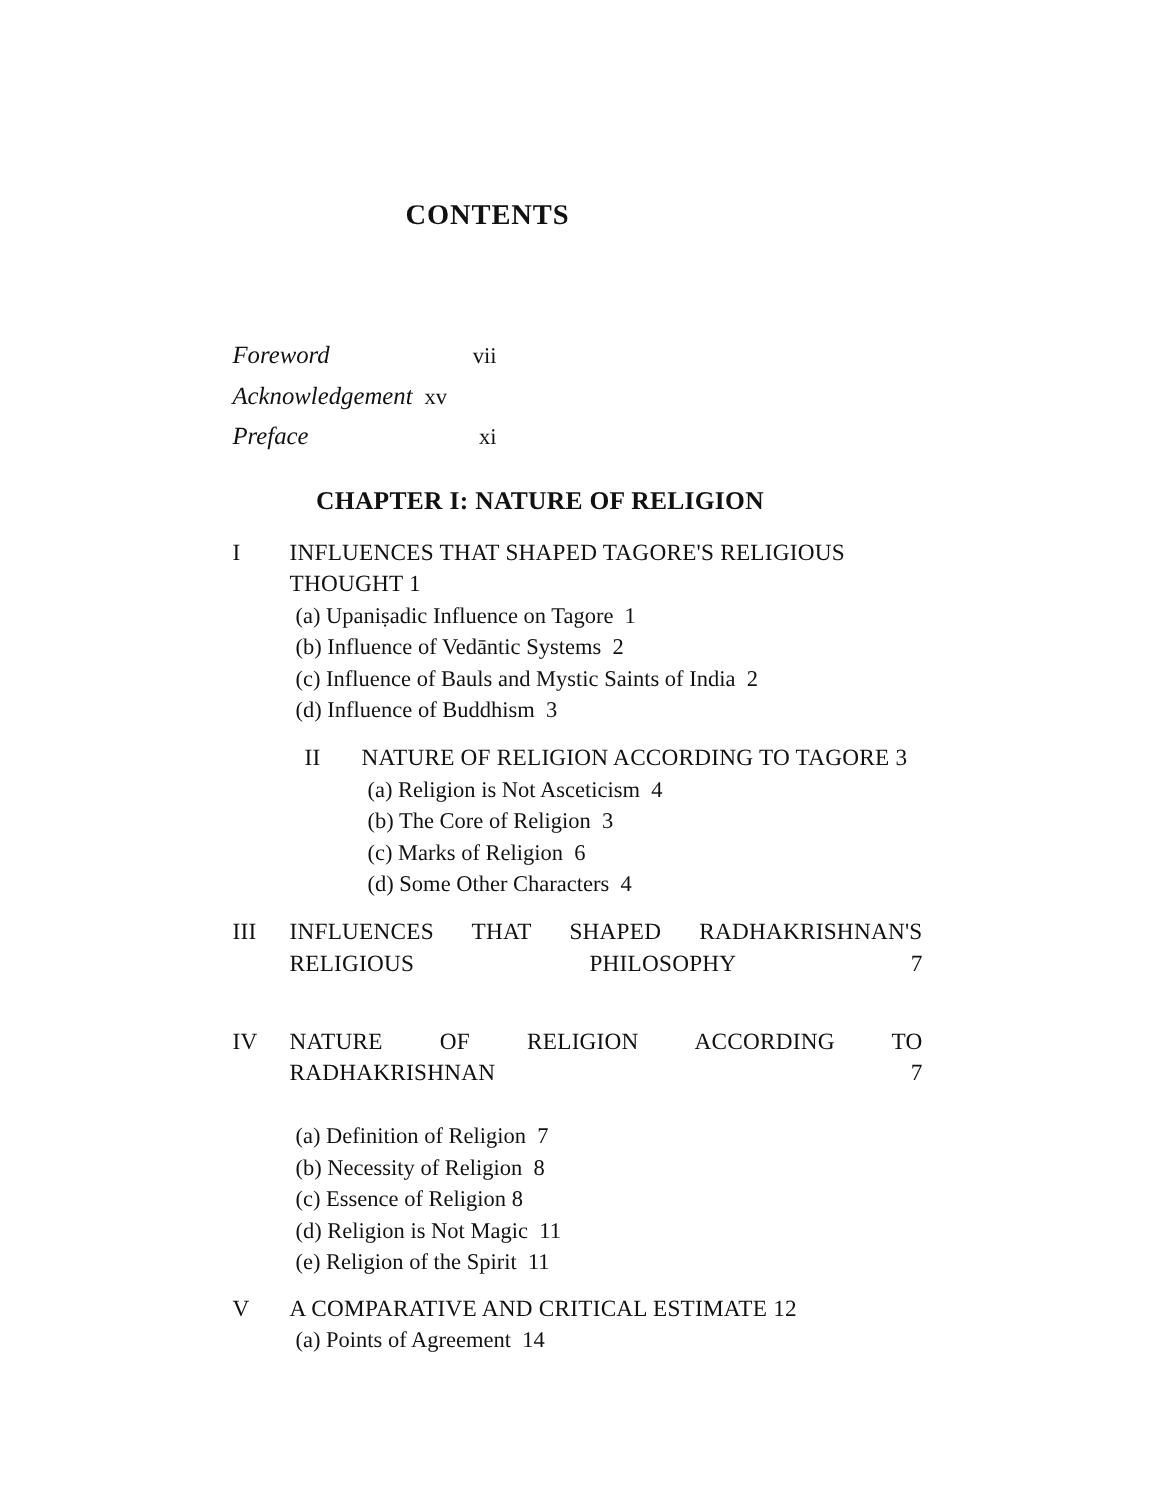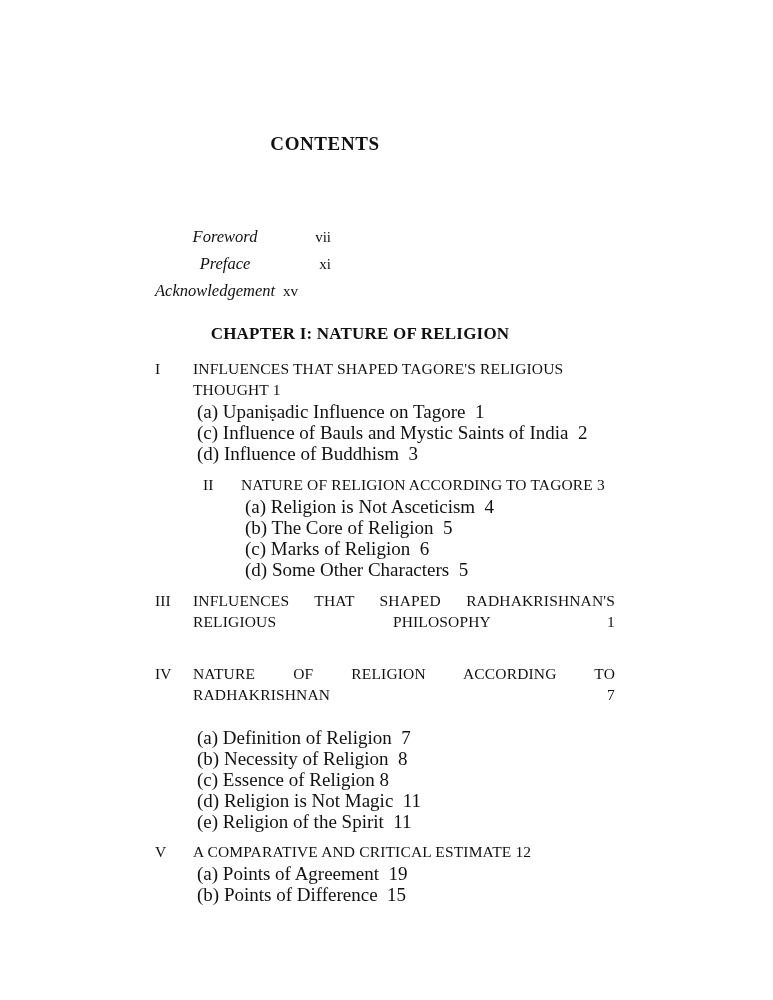--- a/index.html
+++ b/index.html
@@ -52,21 +52,21 @@
     display: inline-block;
     font-style: italic;
     font-size: 16.5px;
   }
   .fm-page {
     display: inline-block;
     font-size: 15px;
     font-style: normal;
   }
   
-  .fm-row.short .fm-label { width: 140px; text-align: center; }
+  .fm-row.short .fm-label { width: 140px; }
   .fm-row.short .fm-page  { width: 36px; text-align: right; }
   .fm-row.long  .fm-label { width: auto; }
   .fm-row.long  .fm-page  { padding-left: 8px; }
 
   
   .chapter-heading {
     position: absolute;
     top: 324px;
     left: 0;
     width: 720px;
@@ -115,21 +115,21 @@
     content: "";
     display: inline-block;
     width: 100%;
   }
 
   .subitems {
     margin-top: 1px;
     padding-left: 42px;
   }
   .subitem {
-    font-size: 19px;
+    font-size: 15px;
     line-height: 21px;
     white-space: pre;
   }
 
   
   .section.s1 { margin-bottom: 10px; }
   .section.s2 { margin-bottom: 10px; margin-left: 48px; }
   .section.s3 { margin-bottom: 10px; }
   .section.s4 { margin-bottom: 9px; }
   .section.s5 { margin-bottom: 0; }
@@ -138,61 +138,62 @@
 <body>
 
 <div class="page">
 
   <div class="contents-title">CONTENTS</div>
 
   <div class="frontmatter">
     <div class="fm-row short">
       <span class="fm-label">Foreword</span><span class="fm-page">vii</span>
     </div>
+    <div class="fm-row long">
+      <span class="fm-label">Acknowledgement</span><span class="fm-page">xv</span>
+    </div>
     <div class="fm-row short">
       <span class="fm-label">Preface</span><span class="fm-page">xi</span>
-    </div>
-    <div class="fm-row long">
-      <span class="fm-label">Acknowledgement</span><span class="fm-page">xv</span>
     </div>
   </div>
 
   <div class="chapter-heading">CHAPTER I: NATURE OF RELIGION</div>
 
   <div class="sections">
 
     <div class="section s1">
       <div class="section-head">
         <span class="section-numeral">I</span>
         <span class="section-title-text">INFLUENCES THAT SHAPED TAGORE'S RELIGIOUS THOUGHT  1</span>
       </div>
       <div class="subitems">
         <div class="subitem">(a) Upaniṣadic Influence on Tagore  1</div>
+        <div class="subitem">(b) Influence of Vedāntic Systems  2</div>
         <div class="subitem">(c) Influence of Bauls and Mystic Saints of India  2</div>
         <div class="subitem">(d) Influence of Buddhism  3</div>
       </div>
     </div>
 
     <div class="section s2">
       <div class="section-head">
         <span class="section-numeral">II</span>
         <span class="section-title-text">NATURE OF RELIGION ACCORDING TO TAGORE  3</span>
       </div>
       <div class="subitems">
         <div class="subitem">(a) Religion is Not Asceticism  4</div>
-        <div class="subitem">(b) The Core of Religion  5</div>
+        <div class="subitem">(b) The Core of Religion  3</div>
         <div class="subitem">(c) Marks of Religion  6</div>
-        <div class="subitem">(d) Some Other Characters  5</div>
+        <div class="subitem">(d) Some Other Characters  4</div>
       </div>
     </div>
 
     <div class="section s3">
       <div class="section-head justified">
         <span class="section-numeral">III</span>
-        <span class="section-title-text">INFLUENCES THAT SHAPED RADHAKRISHNAN'S RELIGIOUS PHILOSOPHY  1</span>
+        <span class="section-title-text">INFLUENCES THAT SHAPED RADHAKRISHNAN'S RELIGIOUS PHILOSOPHY  7</span>
       </div>
     </div>
 
     <div class="section s4">
       <div class="section-head justified">
         <span class="section-numeral">IV</span>
         <span class="section-title-text">NATURE OF RELIGION ACCORDING TO RADHAKRISHNAN  7</span>
       </div>
       <div class="subitems">
         <div class="subitem">(a) Definition of Religion  7</div>
@@ -202,19 +203,18 @@
         <div class="subitem">(e) Religion of the Spirit  11</div>
       </div>
     </div>
 
     <div class="section s5">
       <div class="section-head">
         <span class="section-numeral">V</span>
         <span class="section-title-text">A COMPARATIVE AND CRITICAL ESTIMATE  12</span>
       </div>
       <div class="subitems">
-        <div class="subitem">(a) Points of Agreement  19</div>
-        <div class="subitem">(b) Points of Difference  15</div>
+        <div class="subitem">(a) Points of Agreement  14</div>
       </div>
     </div>
 
   </div>
 </div>
 
 </body></html>

